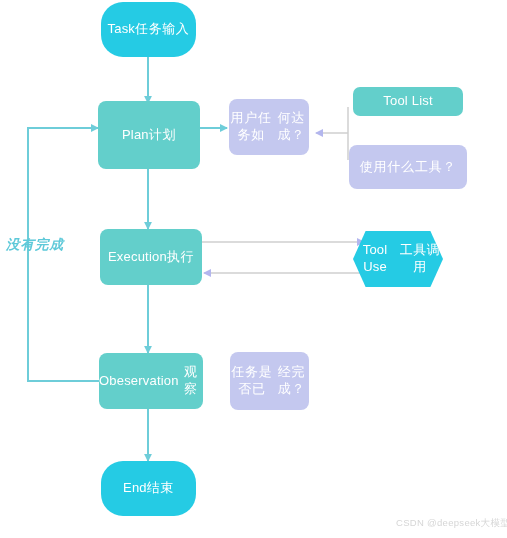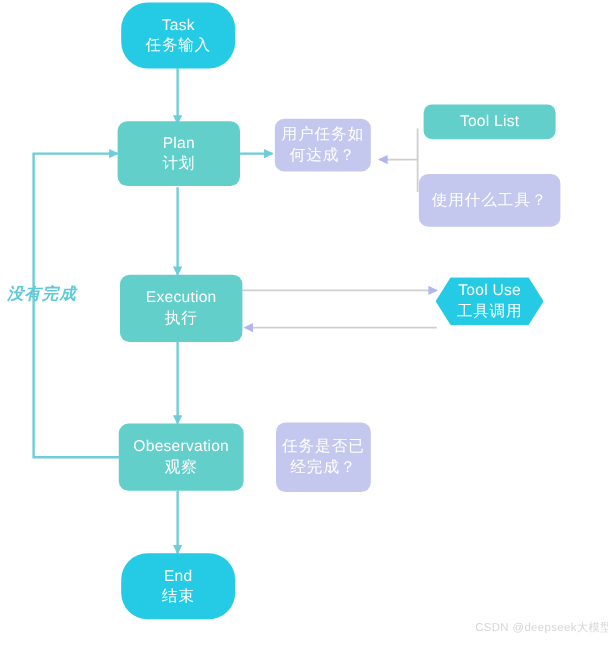--- a/index.html
+++ b/index.html
@@ -22,21 +22,21 @@
     left: 0;
     top: 0;
     width: 507px;
     height: 538px;
     pointer-events: none;
   }
 
   .node {
     position: absolute;
     display: flex;
-    flex-direction: column;
+    flex-direction: row;
     align-items: center;
     justify-content: center;
     text-align: center;
     color: #ffffff;
     line-height: 1.28;
     box-sizing: border-box;
   }
   .node .l-en {
     font-size: 13px;
     letter-spacing: 0.2px;
@@ -128,44 +128,44 @@
 
     <path d="M202,242 L364,242" stroke="#cfcfcf" stroke-width="1.5" fill="none" marker-end="url(#ah-lav)"></path>
     <path d="M364,273 L204,273" stroke="#cfcfcf" stroke-width="1.5" fill="none" marker-end="url(#ah-lav)"></path>
   </svg>
 
   <div class="node n-terminal" style="left:101px; top:2px; width:95px; height:55px;">
     <span class="l-en">Task</span>
     <span class="l-cn">任务输入</span>
   </div>
 
-  <div class="node n-process" style="left:98px; top:101px; width:102px; height:54px;">
+  <div class="node n-process" style="left:98px; top:101px; width:102px; height:68px;">
     <span class="l-en">Plan</span>
     <span class="l-cn">计划</span>
   </div>
 
-  <div class="node n-note" style="left:229px; top:99px; width:80px; height:44px;">
+  <div class="node n-note" style="left:229px; top:99px; width:80px; height:56px;">
     <span class="l-cn">用户任务如</span>
     <span class="l-cn">何达成？</span>
   </div>
 
   <div class="node n-pill" style="left:353px; top:87px; width:110px; height:29px;">
     <span class="l-en">Tool List</span>
   </div>
 
   <div class="node n-note" style="left:349px; top:145px; width:118px; height:44px;">
     <span class="l-cn">使用什么工具？</span>
   </div>
 
   <div class="node n-process" style="left:100px; top:229px; width:102px; height:56px;">
     <span class="l-en">Execution</span>
     <span class="l-cn">执行</span>
   </div>
 
-  <div class="node n-hex" style="left:363px; top:231px; width:90px; height:40px;">
+  <div class="node n-hex" style="left:353px; top:231px; width:90px; height:56px;">
     <span class="l-en">Tool Use</span>
     <span class="l-cn">工具调用</span>
   </div>
 
   <div class="node n-process" style="left:99px; top:353px; width:104px; height:56px;">
     <span class="l-en">Obeservation</span>
     <span class="l-cn">观察</span>
   </div>
 
   <div class="node n-terminal" style="left:101px; top:461px; width:95px; height:55px;">

